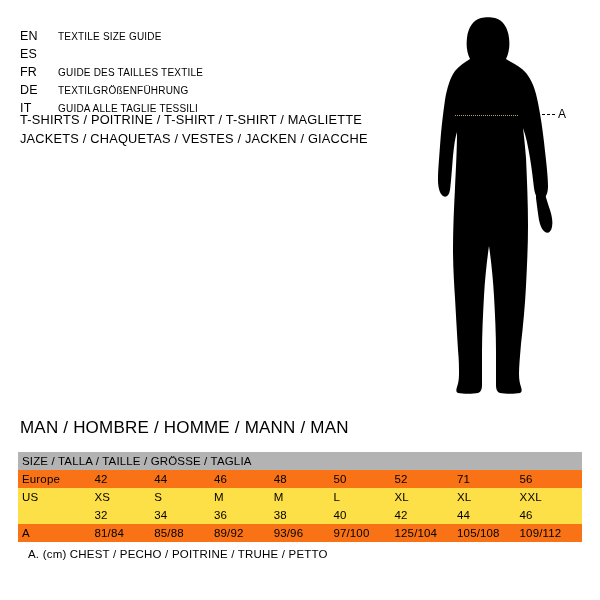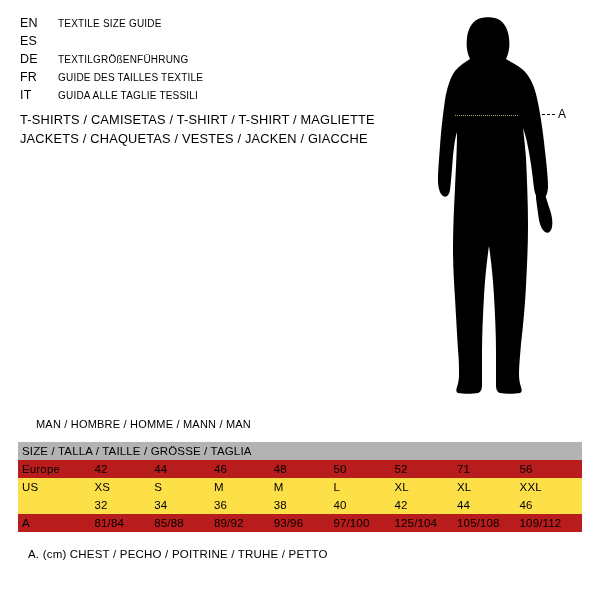--- a/index.html
+++ b/index.html
@@ -19,21 +19,21 @@
   .page {
     position: relative;
     width: 600px;
     height: 600px;
   }
 
   
   .lang-block {
     position: absolute;
     left: 20px;
-    top: 14px;
+    top: 27px;
     width: 340px;
   }
   .lang-row {
     display: flex;
     align-items: baseline;
     height: 18px;
     line-height: 18px;
   }
   .lang-code {
     width: 38px;
@@ -89,46 +89,45 @@
     left: 153px;
     top: 99px;
     font-size: 12px;
   }
 
   
   .man-title {
     position: absolute;
     left: 20px;
     top: 418px;
-    font-size: 11px;
-    letter-spacing: 0.2px;
-    margin-left: 16px;
+    font-size: 17px;
+    letter-spacing: 0.2px;
   }
 
   table.size-table {
     position: absolute;
     left: 18px;
-    top: 442px;
+    top: 452px;
     width: 564px;
     border-collapse: collapse;
     font-size: 11.5px;
   }
   table.size-table td {
     padding: 0;
     height: 18px;
     vertical-align: middle;
     letter-spacing: 0.15px;
   }
   .row-head td {
     background: #b3b3b3;
     font-size: 11.5px;
     height: 18px;
   }
   .row-alt td { background: #fde047; }
-  .row-plain td { background: #b91c1c; }
+  .row-plain td { background: #f97316; }
   .c-label {
     width: 86px;
     padding-left: 4px !important;
   }
   .c-val {
     width: 68px;
     text-align: left;
   }
   .row-head .c-label { padding-left: 4px !important; }
 
@@ -148,35 +147,35 @@
 
   <div class="lang-block">
     <div class="lang-row">
       <span class="lang-code">EN</span>
       <span class="lang-text">TEXTILE SIZE GUIDE</span>
     </div>
     <div class="lang-row">
       <span class="lang-code">ES</span>
     </div>
     <div class="lang-row">
+      <span class="lang-code">FR</span>
+      <span class="lang-text">GUIDE DES TAILLES TEXTILE</span>
+    </div>
+    <div class="lang-row">
       <span class="lang-code">DE</span>
       <span class="lang-text">TEXTILGRÖßENFÜHRUNG</span>
     </div>
     <div class="lang-row">
-      <span class="lang-code">FR</span>
-      <span class="lang-text">GUIDE DES TAILLES TEXTILE</span>
-    </div>
-    <div class="lang-row">
       <span class="lang-code">IT</span>
       <span class="lang-text">GUIDA ALLE TAGLIE TESSILI</span>
     </div>
   </div>
 
   <div class="cat-block">
-    <div class="cat-line">T-SHIRTS / CAMISETAS / T-SHIRT / T-SHIRT / MAGLIETTE</div>
+    <div class="cat-line">T-SHIRTS / POITRINE / T-SHIRT / T-SHIRT / MAGLIETTE</div>
     <div class="cat-line">JACKETS / CHAQUETAS / VESTES / JACKEN / GIACCHE</div>
   </div>
 
   <div class="figure-wrap">
     <svg class="figure-svg" width="185" height="395" viewBox="0 0 185 395">
       <path fill="#000000" d="
         M 76,10
         C 68,12 63,20 62,30
         C 61,38 62,45 65,51
         C 60,54 54,58 50,63

